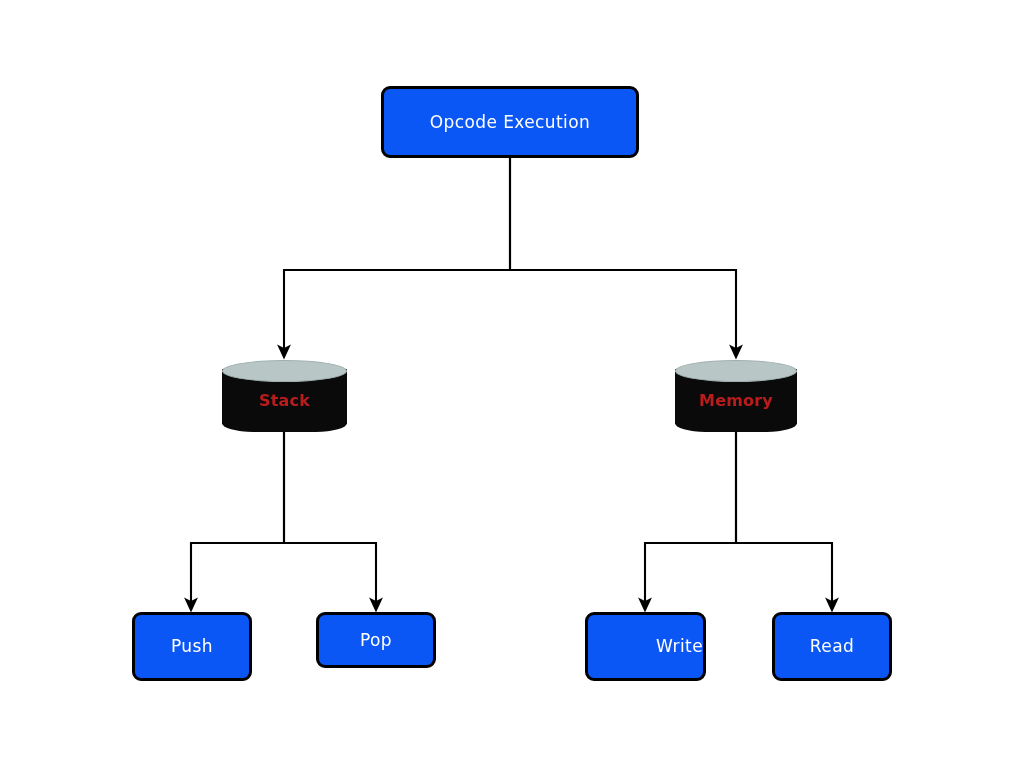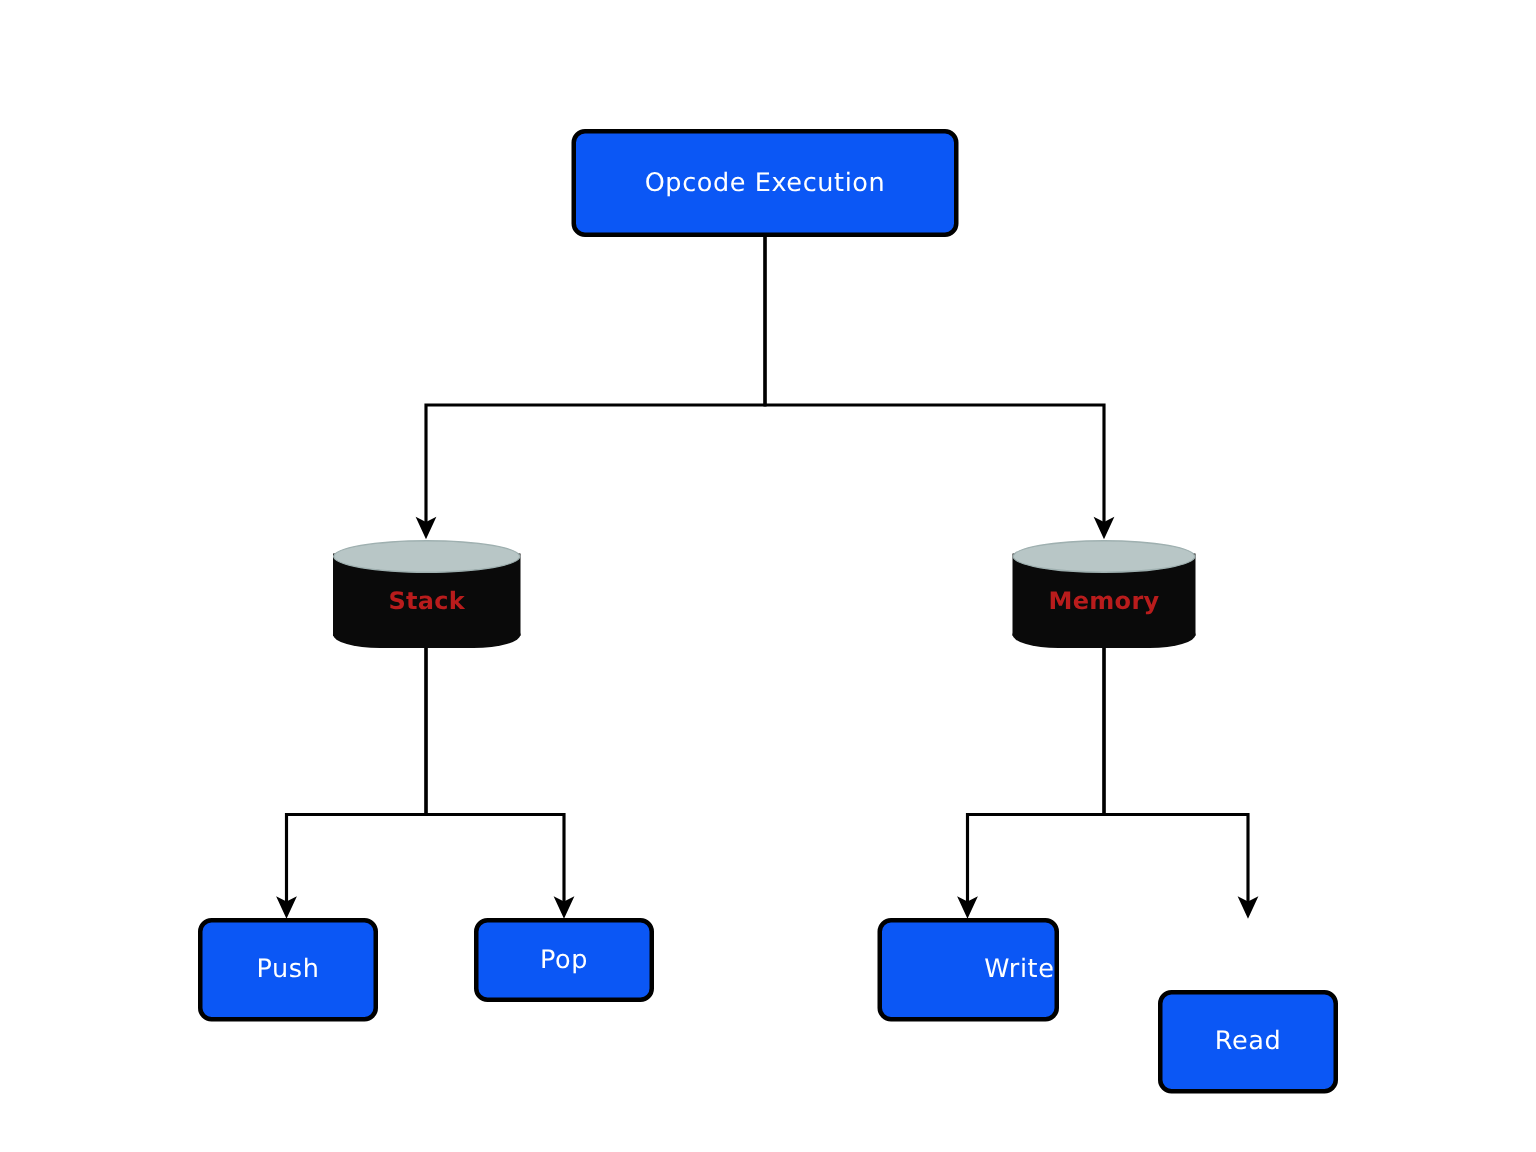--- a/index.html
+++ b/index.html
@@ -75,21 +75,20 @@
     top: 612px;
     width: 121px;
     height: 69px;
     justify-content: flex-end;
   }
   #node-read {
     left: 772px;
     top: 612px;
     width: 120px;
     height: 69px;
-    margin-top: 48px;
   }
 
   
   .node-cylinder {
     position: absolute;
     z-index: 3;
   }
   .cyl-body {
     position: absolute;
     left: 0;

